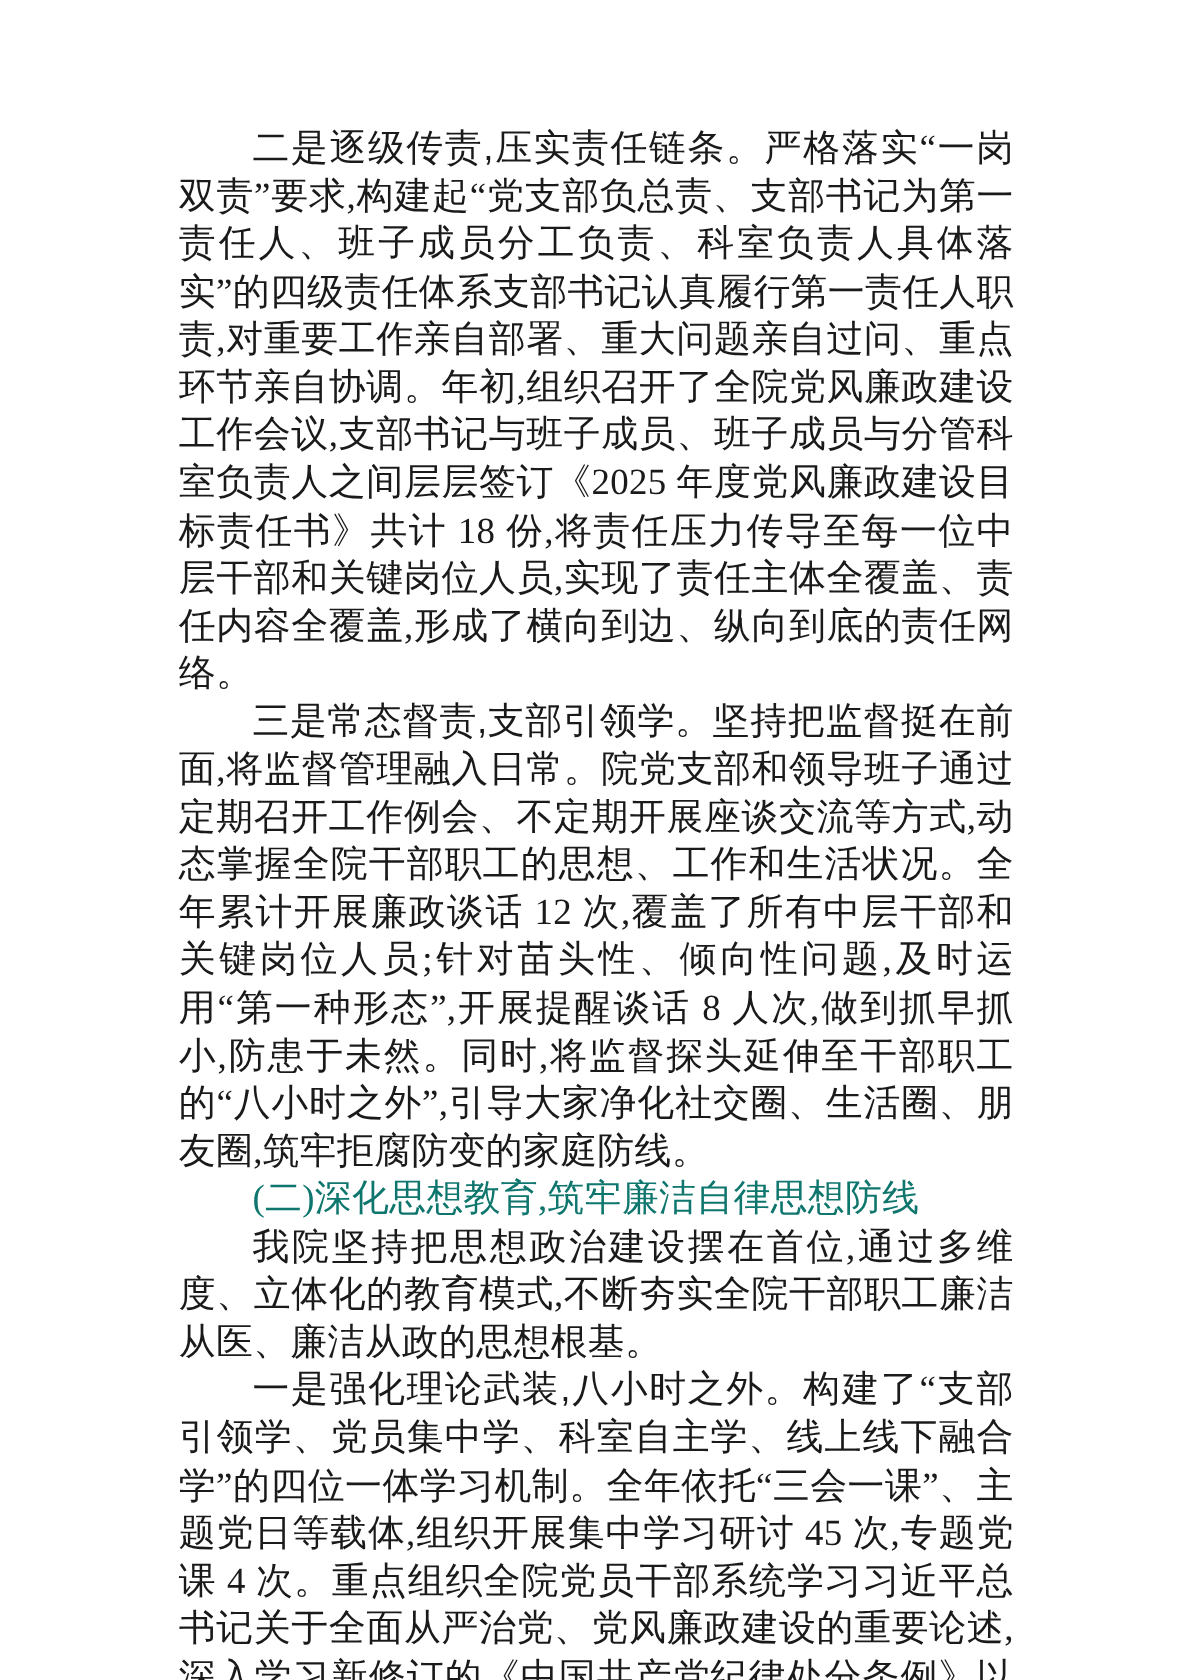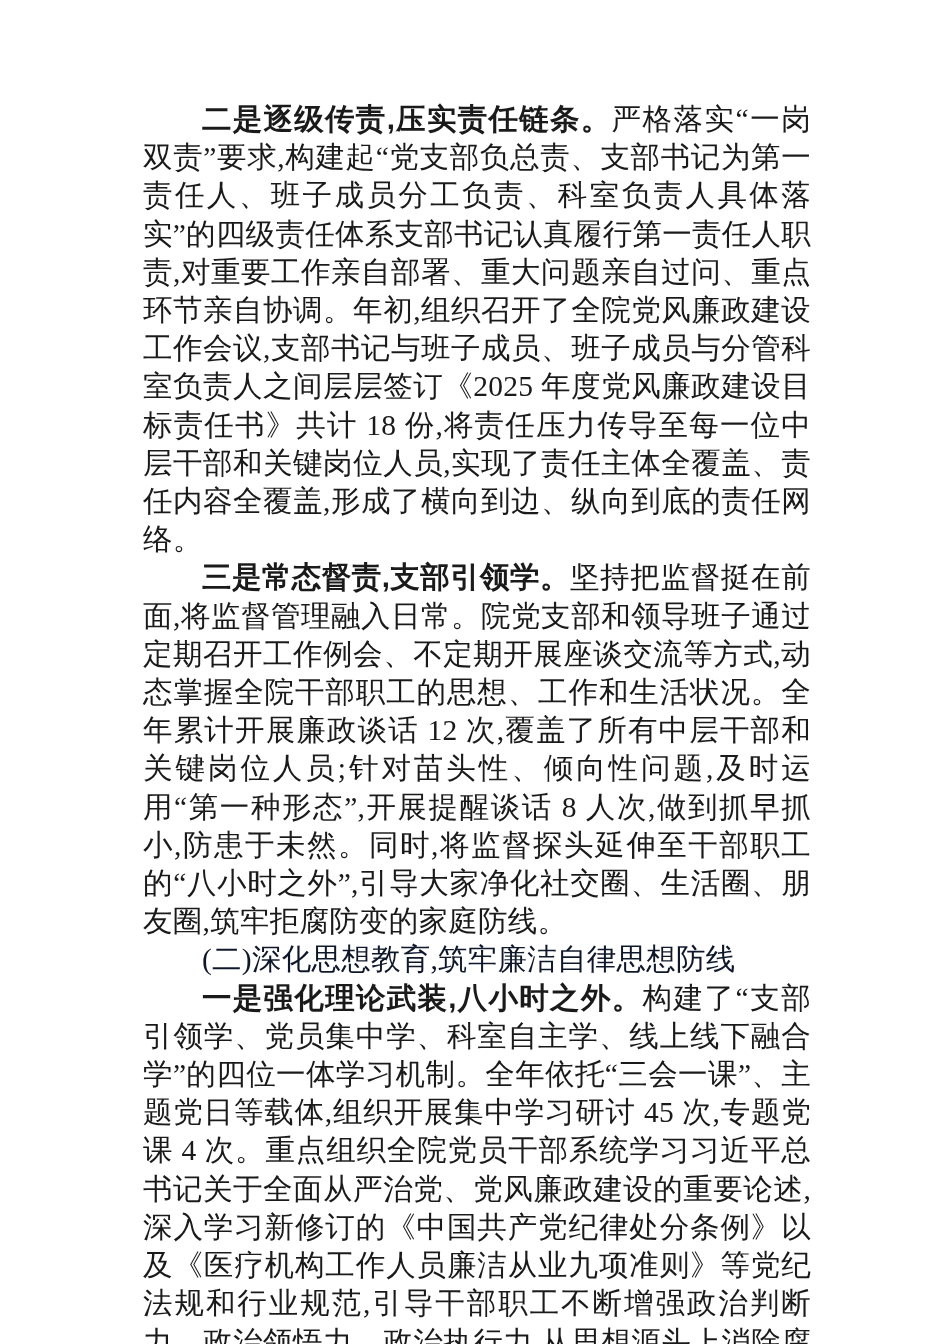--- a/index.html
+++ b/index.html
@@ -38,46 +38,47 @@
     word-break: break-all;
     -webkit-font-smoothing: antialiased;
   }
 
   .para + .para {
     margin-top: 0;
   }
 
   
   .lead {
-    font-weight: bold;
+    font-weight: normal;
     font-family: "Liberation Sans", "DejaVu Sans", sans-serif;
     letter-spacing: 0px;
   }
 
   
   .subhead {
     font-family: "Liberation Serif", "DejaVu Serif", serif;
     font-size: 29.5px;
     line-height: 38.2px;
-    color: #0f172a;
+    color: #0f766e;
     text-indent: 59px;
     margin: 0;
     letter-spacing: 0.25px;
     text-align: left;
   }
 </style>
 </head>
 <body>
 
 <div class="page">
   <div class="doc-body">
 
     <p class="para"><span class="lead">二是逐级传责,压实责任链条。</span><span>严格落实“一岗双责”要求,构建起“党支部负总责、支部书记为第一责任人、班子成员分工负责、科室负责人具体落实”的四级责任体系支部书记认真履行第一责任人职责,对重要工作亲自部署、重大问题亲自过问、重点环节亲自协调。年初,组织召开了全院党风廉政建设工作会议,支部书记与班子成员、班子成员与分管科室负责人之间层层签订《2025 年度党风廉政建设目标责任书》共计 18 份,将责任压力传导至每一位中层干部和关键岗位人员,实现了责任主体全覆盖、责任内容全覆盖,形成了横向到边、纵向到底的责任网络。</span></p>
 
     <p class="para"><span class="lead">三是常态督责,支部引领学。</span><span>坚持把监督挺在前面,将监督管理融入日常。院党支部和领导班子通过定期召开工作例会、不定期开展座谈交流等方式,动态掌握全院干部职工的思想、工作和生活状况。全年累计开展廉政谈话 12 次,覆盖了所有中层干部和关键岗位人员;针对苗头性、倾向性问题,及时运用“第一种形态”,开展提醒谈话 8 人次,做到抓早抓小,防患于未然。同时,将监督探头延伸至干部职工的“八小时之外”,引导大家净化社交圈、生活圈、朋友圈,筑牢拒腐防变的家庭防线。</span></p>
 
     <p class="subhead">(二)深化思想教育,筑牢廉洁自律思想防线</p>
 
+    <p class="para">我院坚持把思想政治建设摆在首位,通过多维度、立体化的教育模式,不断夯实全院干部职工廉洁从医、廉洁从政的思想根基。</p>
 
     <p class="para"><span class="lead">一是强化理论武装,八小时之外。</span><span>构建了“支部引领学、党员集中学、科室自主学、线上线下融合学”的四位一体学习机制。全年依托“三会一课”、主题党日等载体,组织开展集中学习研讨 45 次,专题党课 4 次。重点组织全院党员干部系统学习习近平总书记关于全面从严治党、党风廉政建设的重要论述,深入学习新修订的《中国共产党纪律处分条例》以及《医疗机构工作人员廉洁从业九项准则》等党纪法规和行业规范,引导干部职工不断增强政治判断力、政治领悟力、政治执行力,从思想源头上消除腐败现象滋生</span></p>
 
   </div>
 </div>
 
 </body></html>

